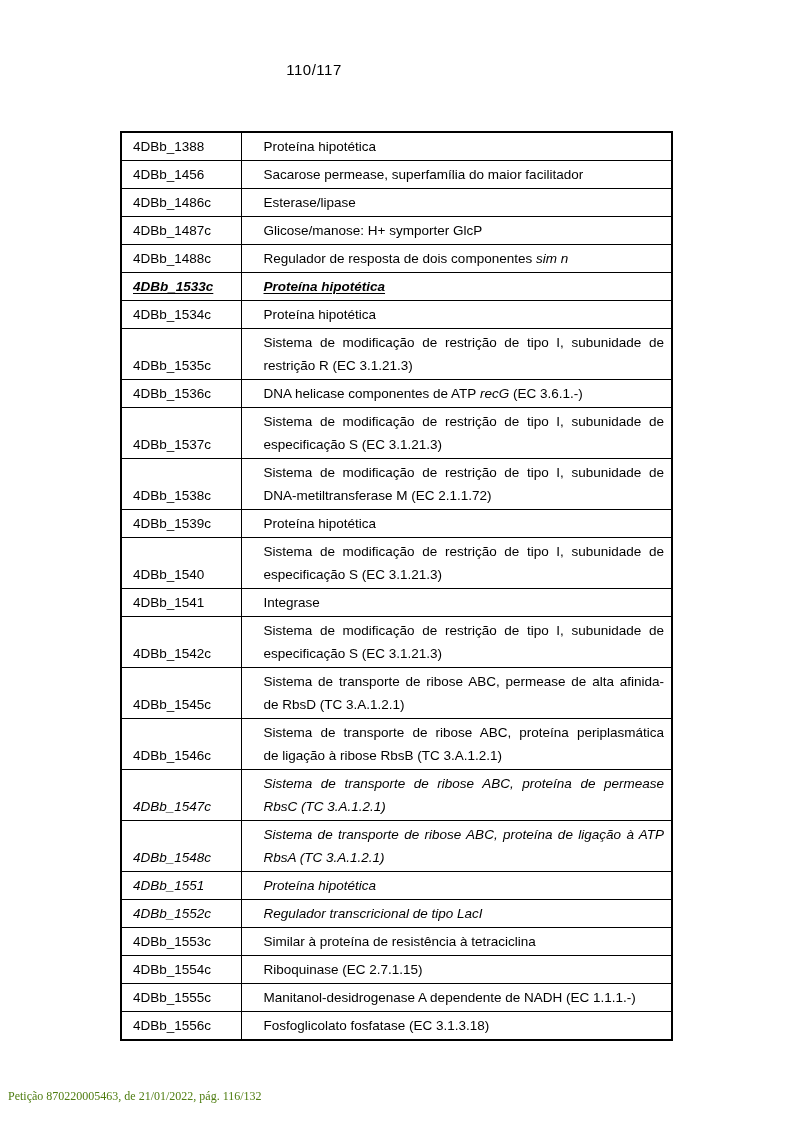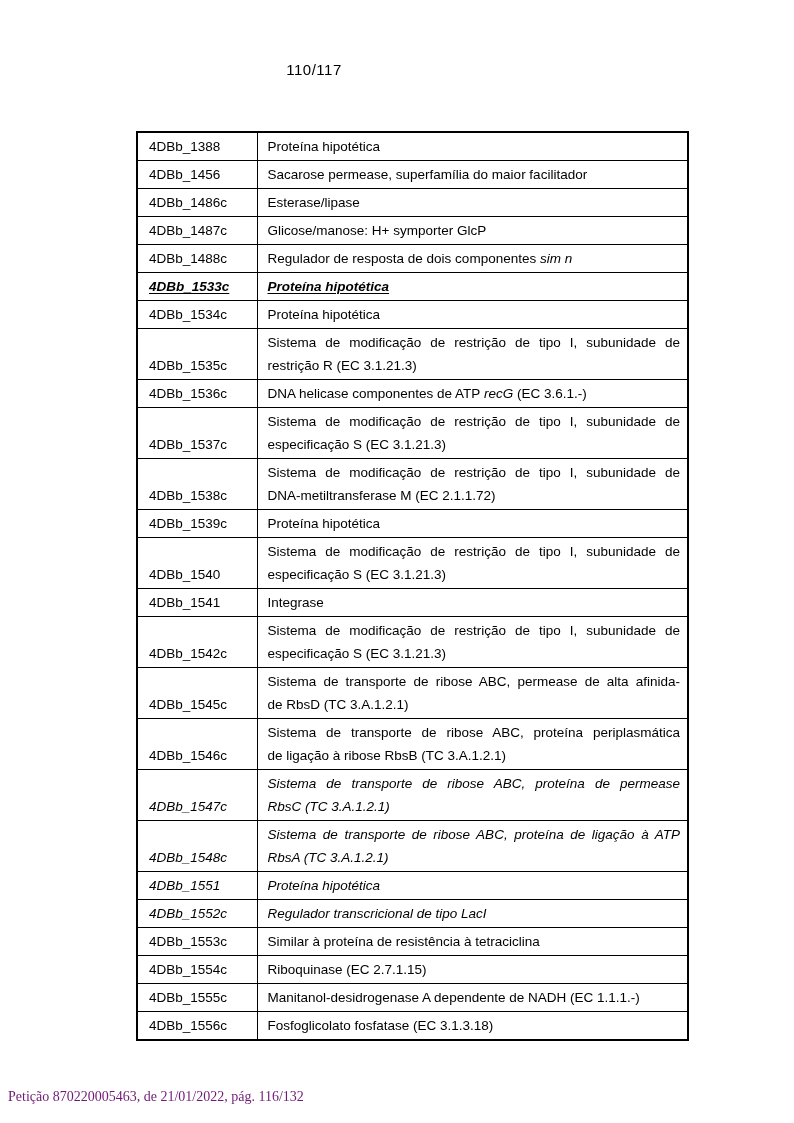--- a/index.html
+++ b/index.html
@@ -20,59 +20,59 @@
     top: 61px;
     left: 0;
     width: 628px;
     text-align: center;
     font-size: 15px;
     letter-spacing: 0.5px;
     color: #000000;
   }
   table.gene-table {
     position: absolute;
-    left: 136px;
+    left: 120px;
     top: 131px;
     width: 553px;
     border-collapse: collapse;
     table-layout: fixed;
     border: 2px solid #000000;
   }
   table.gene-table col.c1 { width: 120px; }
   table.gene-table td {
     border: 1px solid #000000;
     font-size: 13.5px;
     line-height: 23px;
     vertical-align: bottom;
     padding: 2px 6px 2px 11px;
     overflow: hidden;
   }
   table.gene-table td.desc-cell {
-    padding-left: 10px;
+    padding-left: 22px;
     padding-right: 7px;
   }
   tr.bold-underline td {
     font-weight: bold;
     text-decoration: underline;
     text-underline-offset: 2px;
     font-style: italic;
   }
   tr.italic td { font-style: italic; }
   .desc-line { white-space: normal; }
   .desc-line.just {
     text-align: justify;
     text-align-last: justify;
   }
   .footer-text {
     position: absolute;
     left: 8px;
     top: 1089px;
     font-family: "Liberation Serif", serif;
-    font-size: 14px;
-    color: #701a75;
+    font-size: 12px;
+    color: #4d7c0f;
   }
 </style>
 </head>
 <body>
 
 <div class="page-number">110/117</div>
 
 <table class="gene-table">
   <colgroup>
     <col class="c1">

